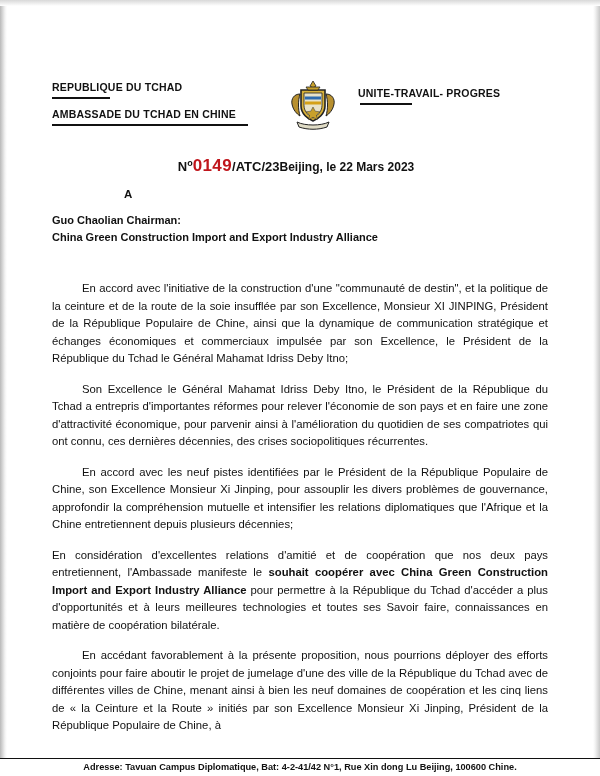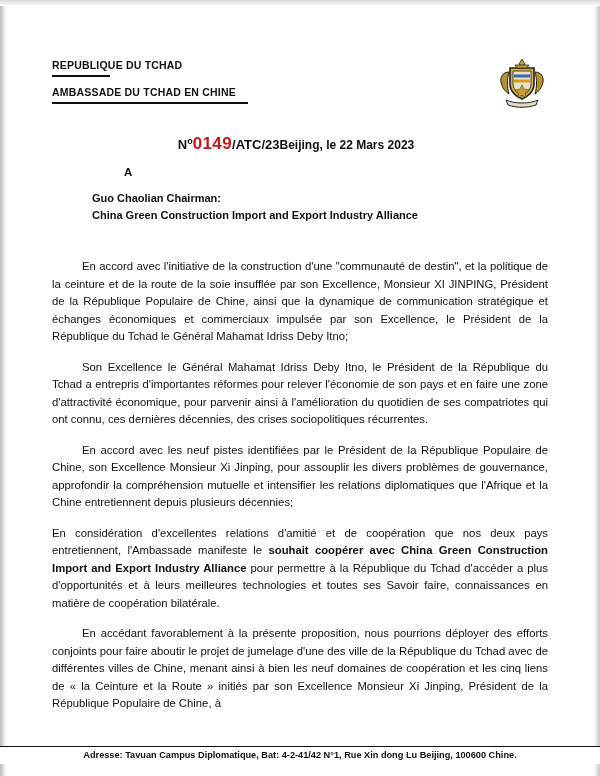--- a/index.html
+++ b/index.html
@@ -42,21 +42,21 @@
     position: relative;
     padding: 0 52px;
     box-sizing: border-box;
   }
 
   
   .header {
     display: flex;
     align-items: flex-start;
     justify-content: space-between;
-    padding-top: 58px;
+    padding-top: 80px;
   }
   .header-left {
     width: 215px;
   }
   .header-right {
     width: 190px;
     text-align: left;
     padding-top: 6px;
   }
   .hdr-line {
@@ -115,21 +115,20 @@
   
   .a-marker {
     margin-top: 12px;
     margin-left: 72px;
     font-size: 11.5px;
     font-weight: bold;
     color: #111;
   }
   .addressee {
     margin-top: 12px;
-    margin-left: 40px;
     font-size: 11px;
     font-weight: bold;
     color: #111;
     line-height: 1.5;
   }
 
   
   .objet {
     margin-top: 20px;
     margin-left: 40px;
@@ -154,21 +153,21 @@
     text-indent: 30px;
   }
   .body p.no-indent { text-indent: 0; }
   .body b { font-weight: bold; }
 
   
   .footer {
     position: absolute;
     left: 0;
     right: 0;
-    bottom: 12px;
+    bottom: 0;
     border-top: 1.5px solid #111;
     padding: 3px 0 4px 0;
     text-align: center;
     font-size: 9.2px;
     font-weight: bold;
     color: #111;
     background: #fff;
     overflow: hidden;
     white-space: nowrap;
   }
@@ -203,20 +202,24 @@
           <path d="M13 18 c-6 0 -9 5 -8 10 c1 6 5 10 8 12 c-2 -7 -2 -15 0 -22 Z" fill="#b8902f" stroke="#222" stroke-width="1"></path>
           <path d="M39 18 c6 0 9 5 8 10 c-1 6 -5 10 -8 12 c2 -7 2 -15 0 -22 Z" fill="#b8902f" stroke="#222" stroke-width="1"></path>
 
           <path d="M26 5 l3 5 -3 2 -3 -2 Z" fill="#c9a22c" stroke="#222" stroke-width="0.8"></path>
           <path d="M19 11 h14 l-2 3 H21 Z" fill="#c9a22c" stroke="#222" stroke-width="0.8"></path>
 
           <path d="M10 46 c8 4 24 4 32 0 l-2 5 c-9 3 -19 3 -28 0 Z" fill="#e0dcc6" stroke="#222" stroke-width="1"></path>
         </svg>
       </div>
 
+      <div class="header-right">
+        <div class="hdr-line">UNITE-TRAVAIL- PROGRES</div>
+        <div class="hdr-rule right"></div>
+      </div>
     </div>
 
     <div class="refline">
       <div class="ref-left"><span>N</span><span class="ref-sup">o</span><span class="ref-num">0149</span><span>/ATC/23</span></div>
       <div class="ref-right">Beijing, le 22 Mars 2023</div>
     </div>
 
     <div class="a-marker">A</div>
     <div class="addressee">
       <div>Guo Chaolian Chairman:</div>

